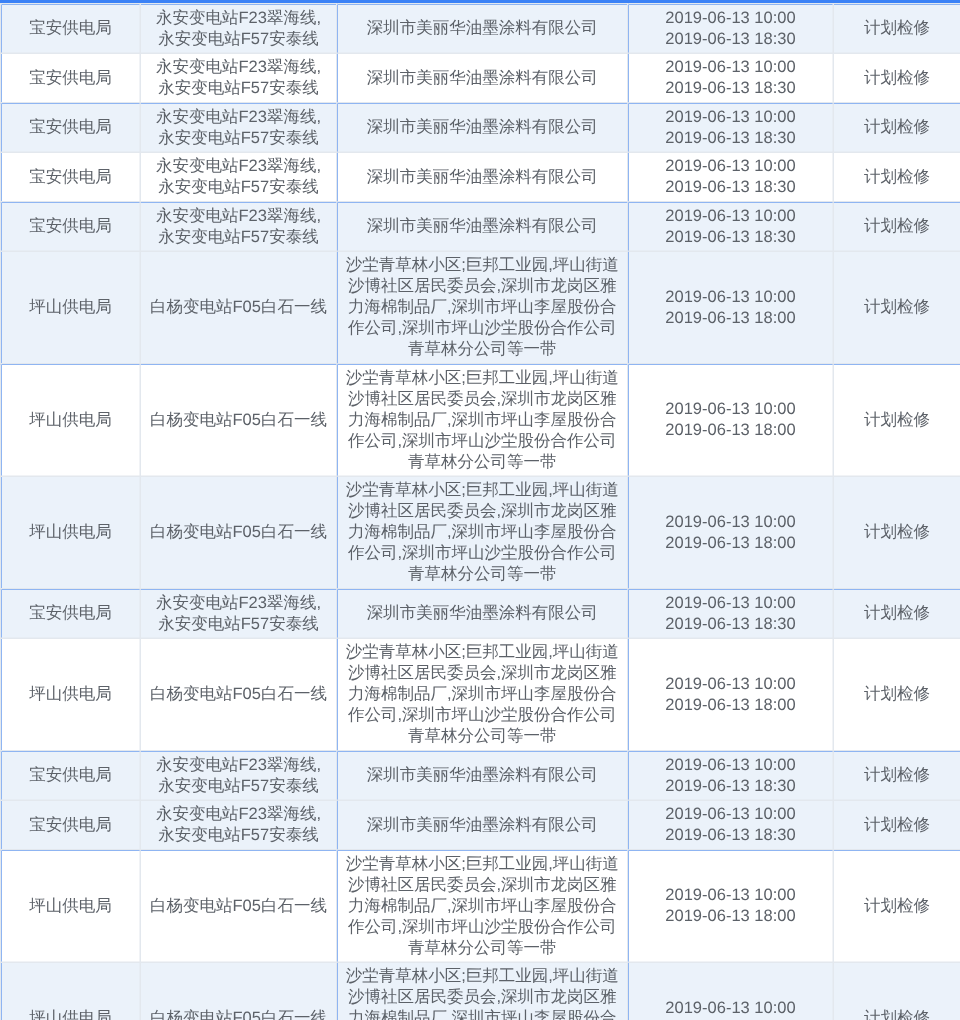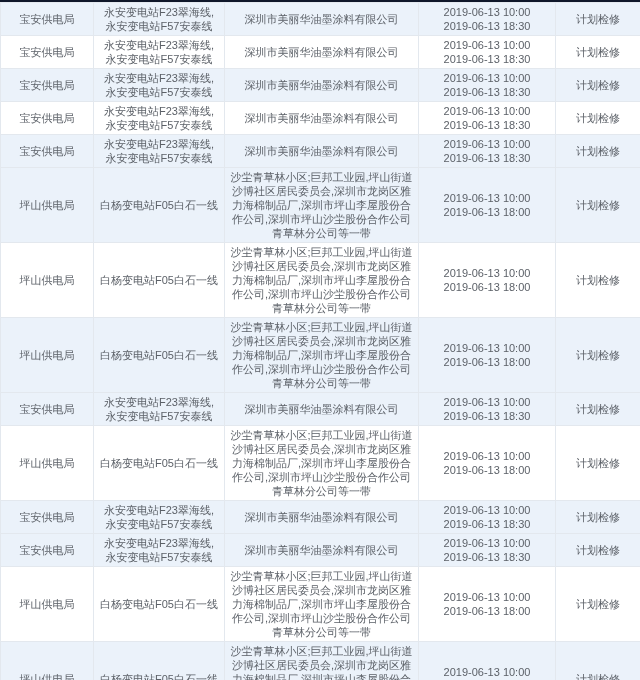--- a/index.html
+++ b/index.html
@@ -1,17 +1,17 @@
 <!DOCTYPE html>
 <html><head>
 <meta charset="utf-8">
 <style>
   html,body{margin:0;padding:0;background:#ffffff;}
   .wrap{
-    width:640px;height:680px;overflow:hidden;background:#0f172a;
+    width:640px;height:680px;overflow:hidden;background:#3b82f6;
     box-sizing:border-box;padding-top:2px;
     font-family:"Liberation Sans","DejaVu Sans",sans-serif;
   }
   table{
     width:640px;border-collapse:collapse;table-layout:fixed;
     font-size:11px;color:#5c6168;
   }
   td{
     border:1px solid #e3e8ee;
     text-align:center;vertical-align:middle;

